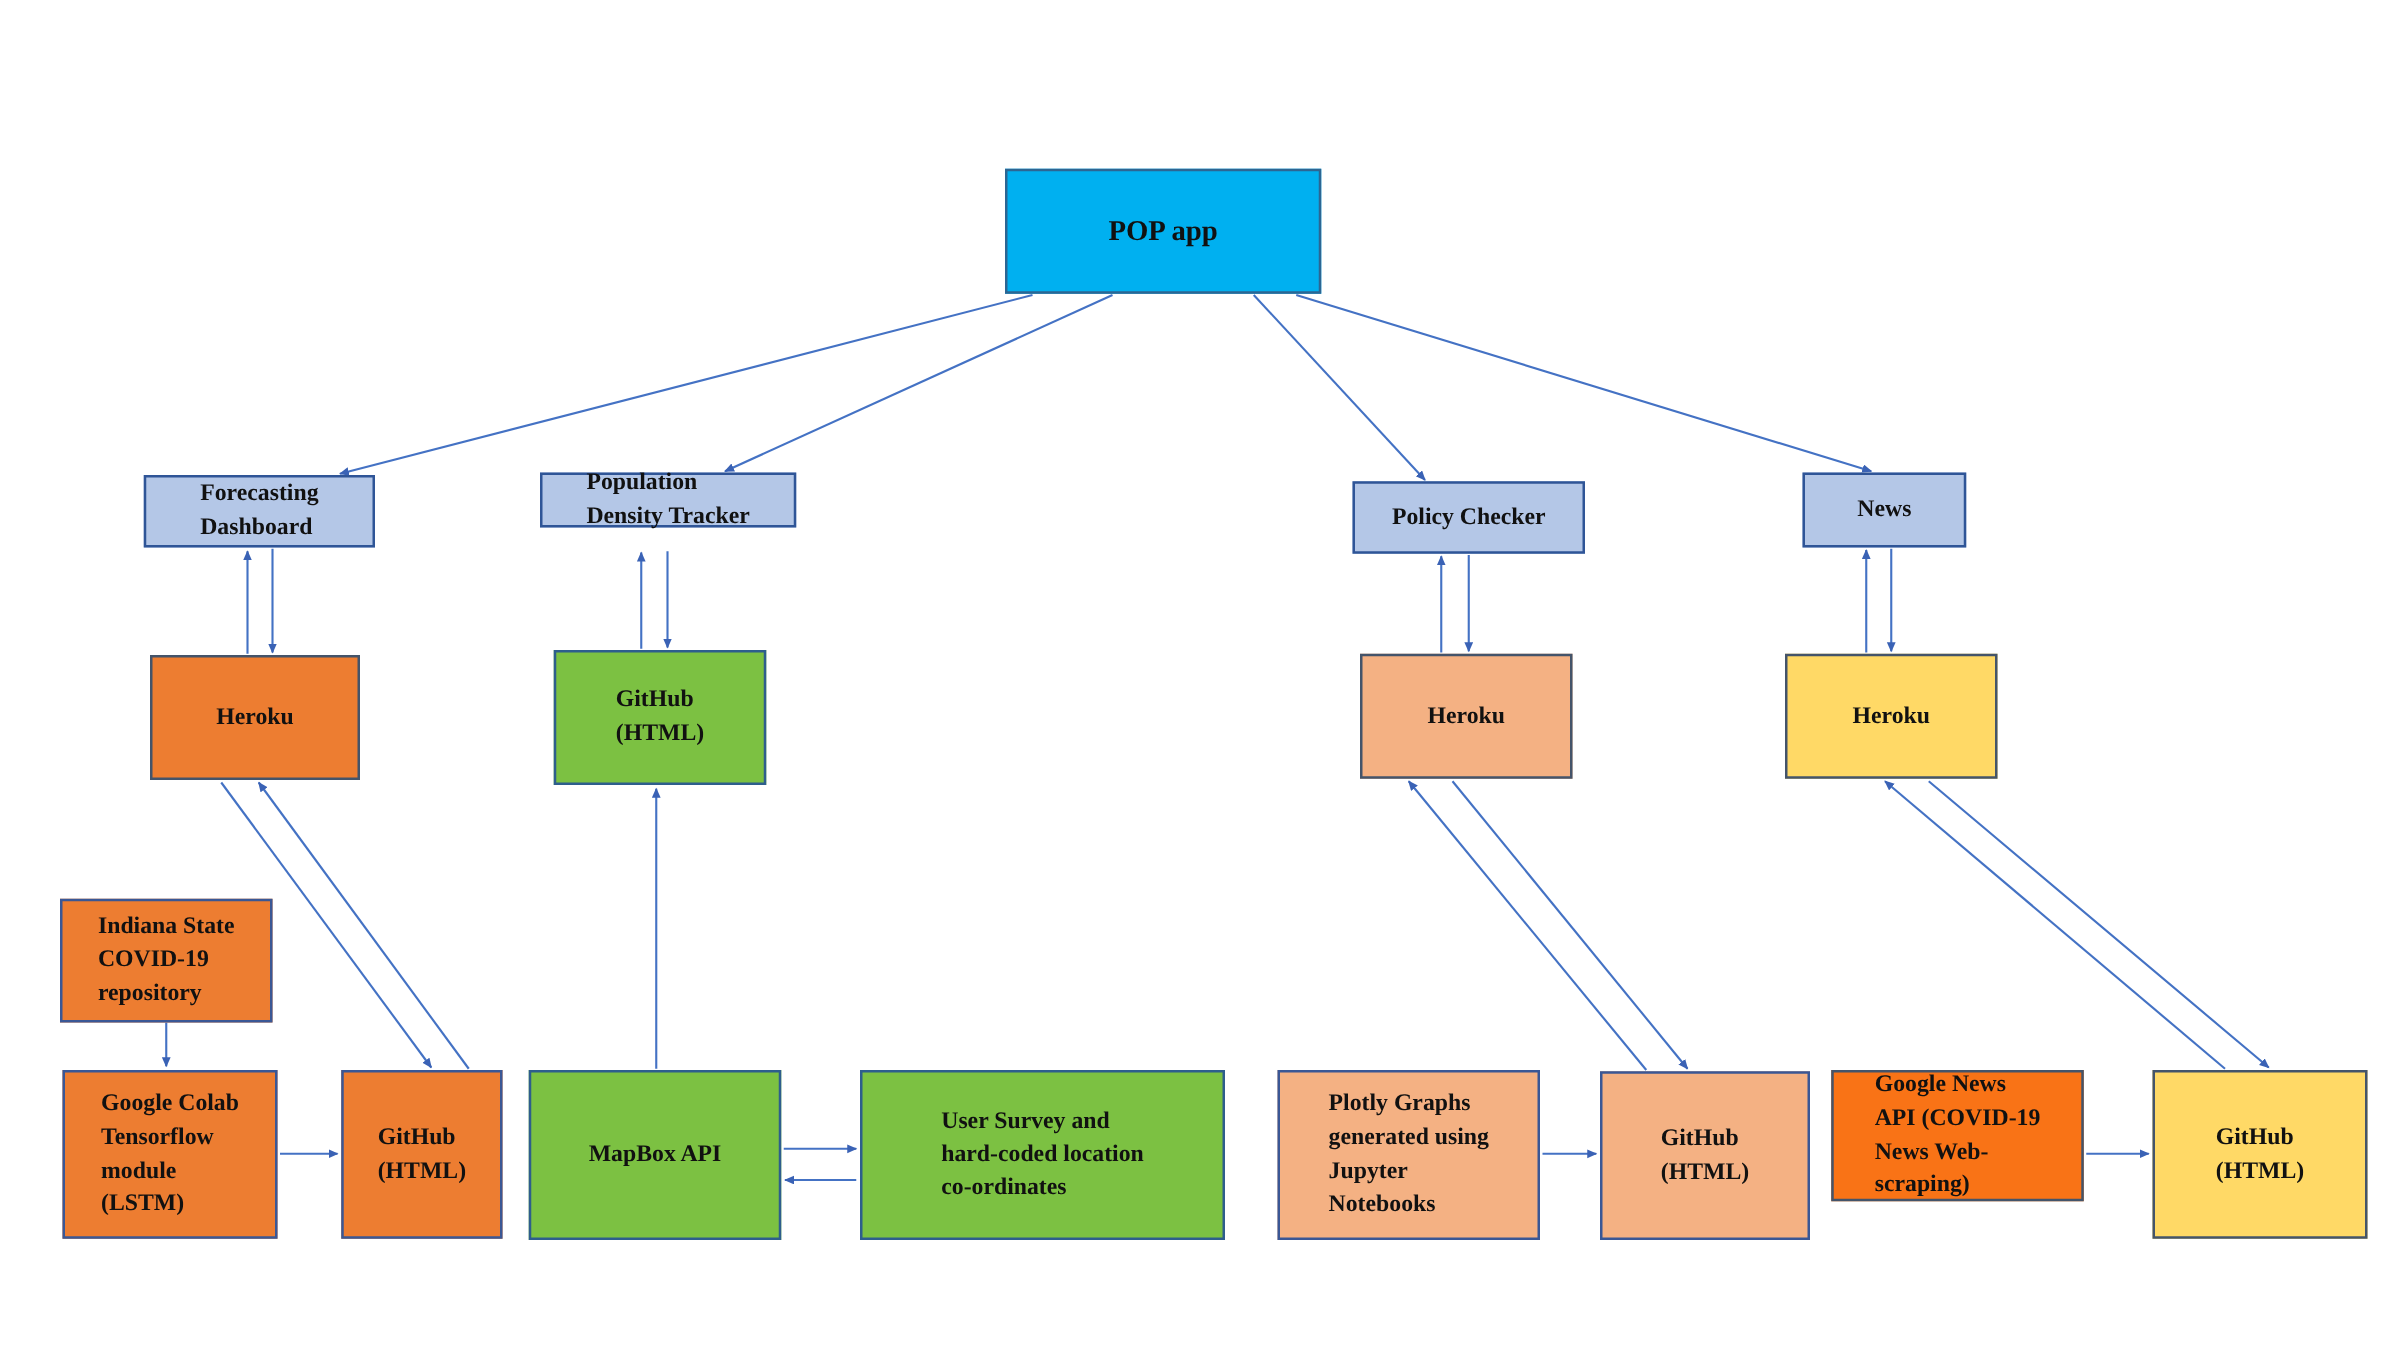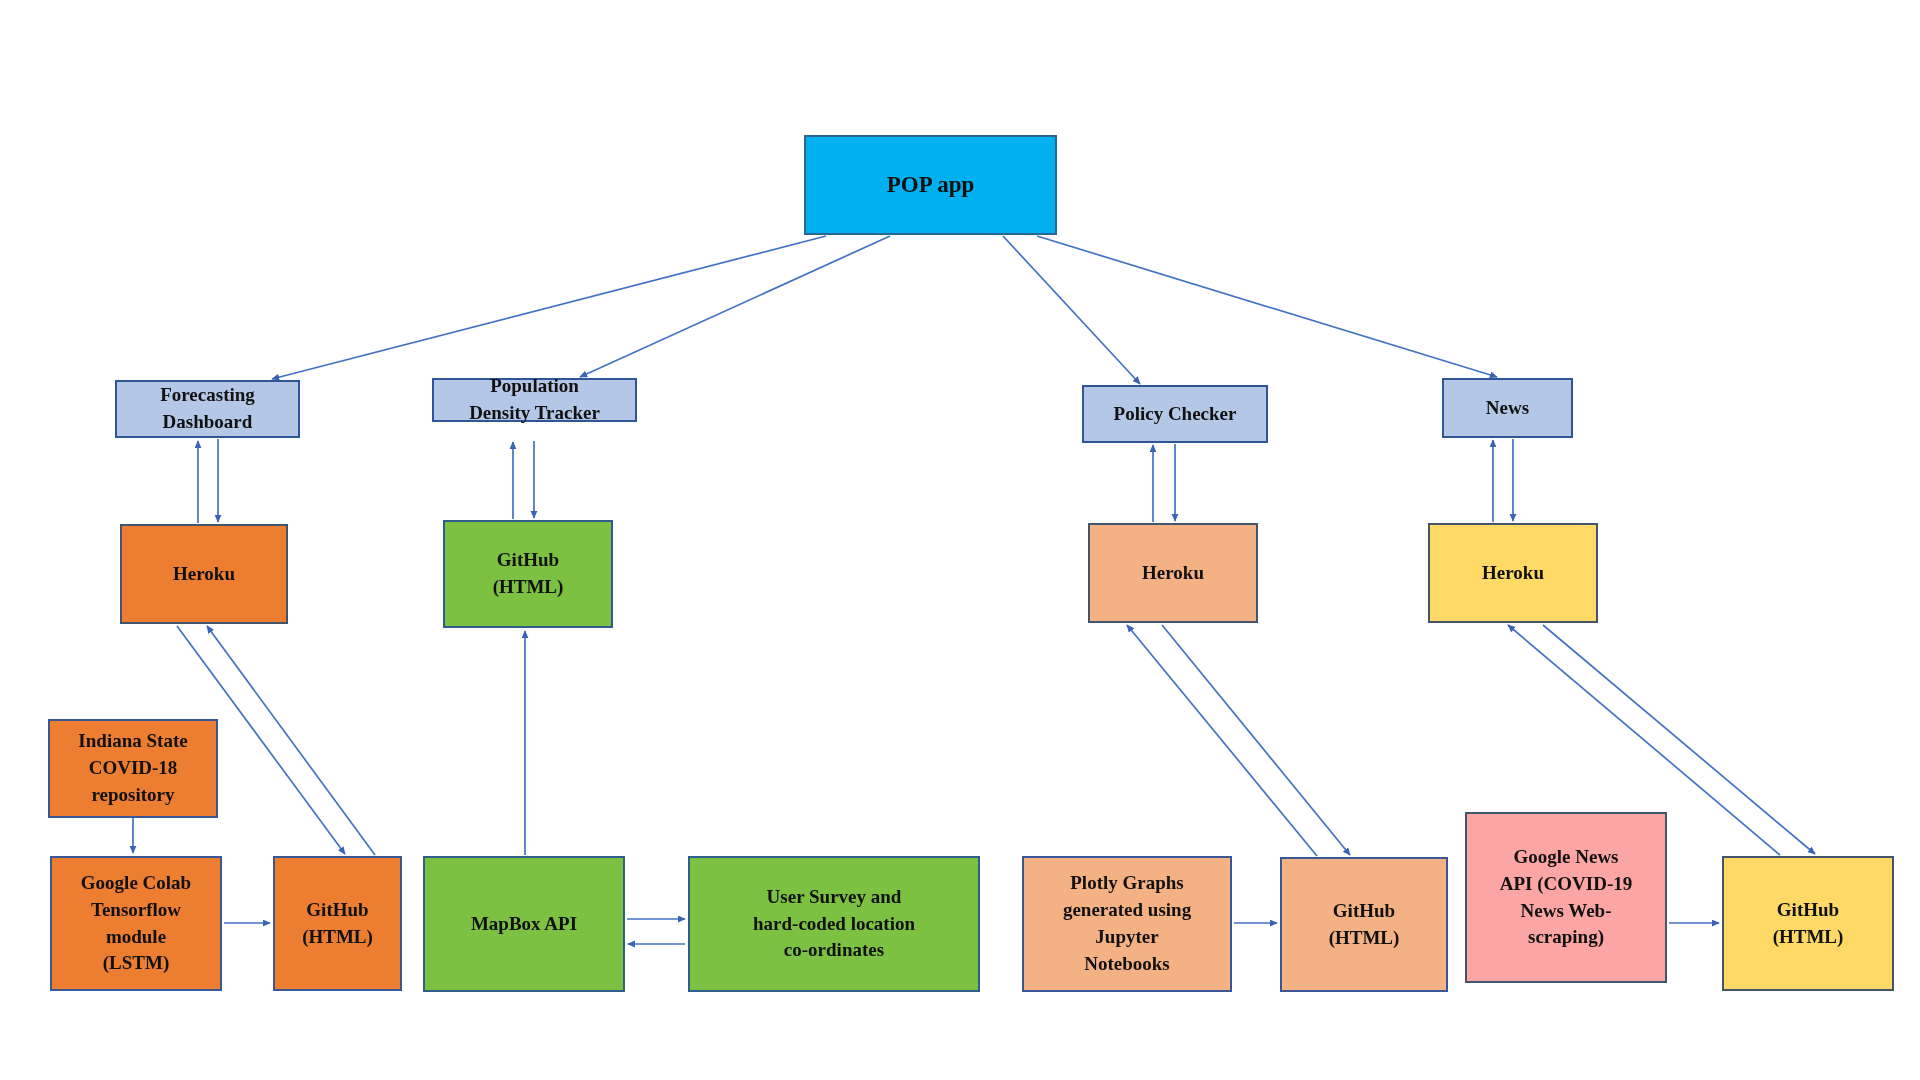--- a/index.html
+++ b/index.html
@@ -22,21 +22,21 @@
     width: 1920px;
     height: 1080px;
     pointer-events: none;
   }
   .node {
     position: absolute;
     display: flex;
     align-items: center;
     justify-content: center;
     box-sizing: border-box;
-    text-align: center;
+    text-align: left;
     font-weight: bold;
     color: #111111;
     font-size: 19px;
     line-height: 1.42;
     white-space: pre-line;
     padding: 2px 4px;
   }
   .node.pop {
     font-size: 23px;
   }
@@ -86,38 +86,38 @@
       <div class="node" style="left: 432px; top: 378px; width: 205px; height: 44px; background: rgb(180, 199, 231); border: 2.5px solid rgb(47, 85, 151);"><span>Population
 Density Tracker</span></div>
       <div class="node" style="left: 1082px; top: 385px; width: 186px; height: 58px; background: rgb(180, 199, 231); border: 2.5px solid rgb(47, 85, 151);"><span>Policy Checker</span></div>
       <div class="node" style="left: 1442px; top: 378px; width: 131px; height: 60px; background: rgb(180, 199, 231); border: 2.5px solid rgb(47, 85, 151);"><span>News</span></div>
       <div class="node" style="left: 120px; top: 524px; width: 168px; height: 100px; background: rgb(237, 125, 49); border: 2.5px solid rgb(68, 84, 106);"><span>Heroku</span></div>
       <div class="node" style="left: 443px; top: 520px; width: 170px; height: 108px; background: rgb(124, 193, 66); border: 2.5px solid rgb(46, 94, 140);"><span>GitHub
 (HTML)</span></div>
       <div class="node" style="left: 1088px; top: 523px; width: 170px; height: 100px; background: rgb(244, 177, 131); border: 2.5px solid rgb(68, 84, 106);"><span>Heroku</span></div>
       <div class="node" style="left: 1428px; top: 523px; width: 170px; height: 100px; background: rgb(255, 217, 102); border: 2.5px solid rgb(68, 84, 106);"><span>Heroku</span></div>
       <div class="node" style="left: 48px; top: 719px; width: 170px; height: 99px; background: rgb(237, 125, 49); border: 2.5px solid rgb(58, 87, 149);"><span>Indiana State
-COVID-18
+COVID-19
 repository</span></div>
       <div class="node" style="left: 50px; top: 856px; width: 172px; height: 135px; background: rgb(237, 125, 49); border: 2.5px solid rgb(58, 87, 149);"><span>Google Colab
 Tensorflow
 module
 (LSTM)</span></div>
       <div class="node" style="left: 273px; top: 856px; width: 129px; height: 135px; background: rgb(237, 125, 49); border: 2.5px solid rgb(58, 87, 149);"><span>GitHub
 (HTML)</span></div>
       <div class="node" style="left: 423px; top: 856px; width: 202px; height: 136px; background: rgb(124, 193, 66); border: 2.5px solid rgb(46, 94, 140);"><span>MapBox API</span></div>
       <div class="node" style="left: 688px; top: 856px; width: 292px; height: 136px; background: rgb(124, 193, 66); border: 2.5px solid rgb(46, 94, 140);"><span>User Survey and
 hard-coded location
 co-ordinates</span></div>
       <div class="node" style="left: 1022px; top: 856px; width: 210px; height: 136px; background: rgb(244, 177, 131); border: 2.5px solid rgb(58, 87, 149);"><span>Plotly Graphs
 generated using
 Jupyter
 Notebooks</span></div>
       <div class="node" style="left: 1280px; top: 857px; width: 168px; height: 135px; background: rgb(244, 177, 131); border: 2.5px solid rgb(58, 87, 149);"><span>GitHub
 (HTML)</span></div>
-      <div class="node" style="left: 1465px; top: 812px; width: 202px; height: 171px; background: #fca5a5; border: 2.5px solid rgb(68, 84, 106);"><span>Google News
+      <div class="node" style="left: 1465px; top: 856px; width: 202px; height: 105px; background: #f97316; border: 2.5px solid rgb(68, 84, 106);"><span>Google News
 API (COVID-19
 News Web-
 scraping)</span></div>
       <div class="node" style="left: 1722px; top: 856px; width: 172px; height: 135px; background: rgb(255, 217, 102); border: 2.5px solid rgb(68, 84, 106);"><span>GitHub
 (HTML)</span></div>
     </div>
 </div>
 
 </body></html>

